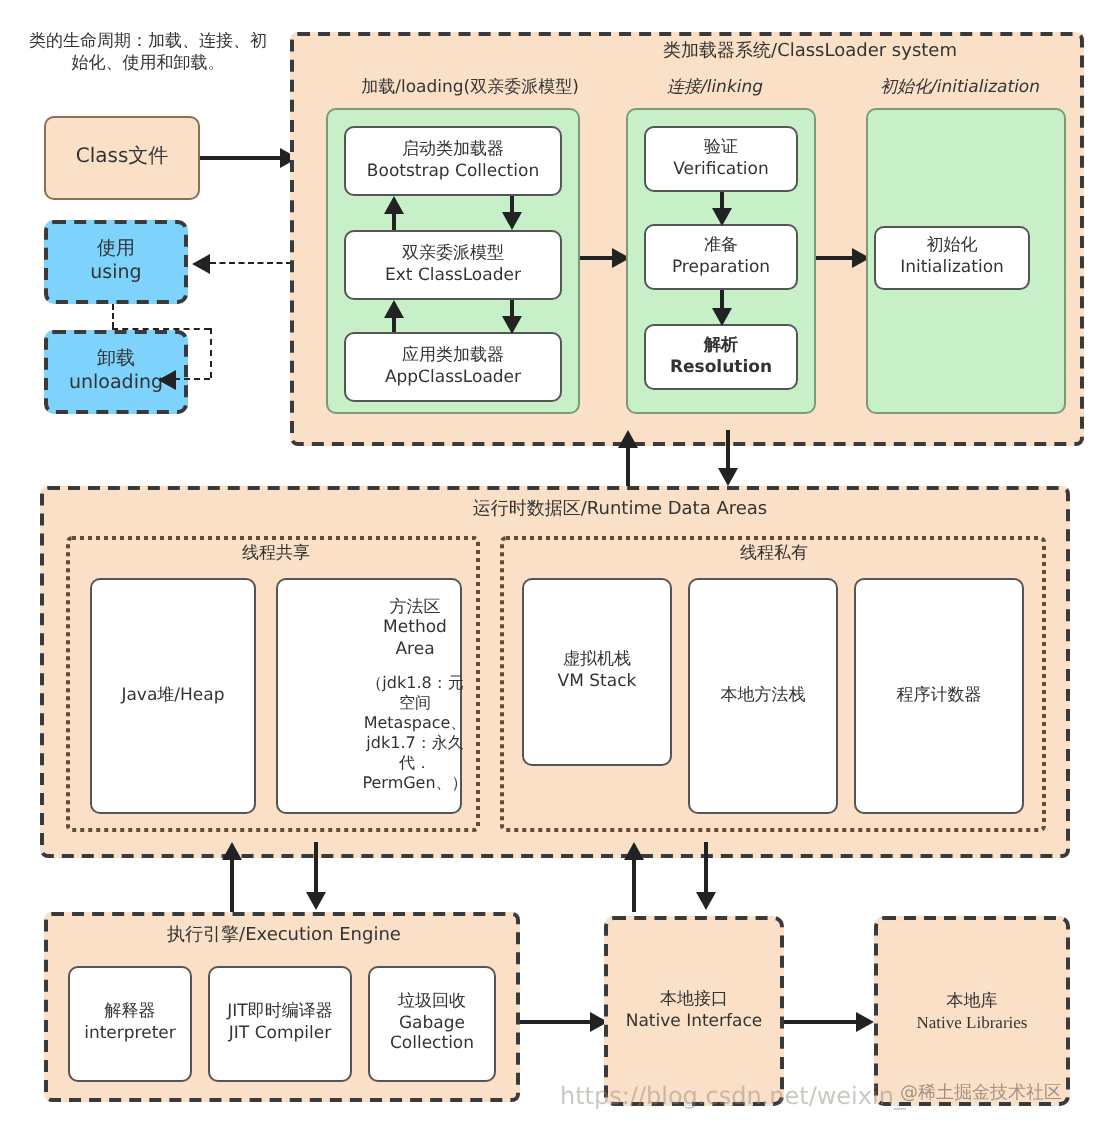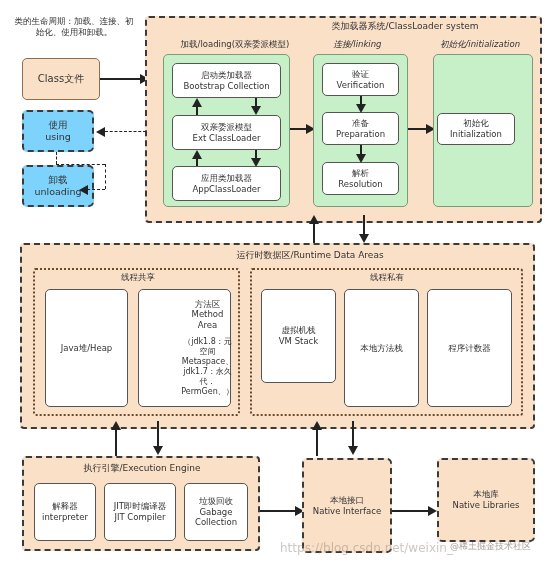--- a/index.html
+++ b/index.html
@@ -139,21 +139,21 @@
     <div>Verification</div>
   </div>
 </div>
 <div class="abs box box-white" style="left:322px;top:112px;width:77px;height:33px;">
   <div class="lbl" style="font-size:8.5px;">
     <div>准备</div>
     <div>Preparation</div>
   </div>
 </div>
 <div class="abs box box-white" style="left:322px;top:162px;width:77px;height:33px;">
-  <div class="lbl" style="font-size:8.5px;">
+  <div class="lbl" style="font-size:8.5px;font-weight:bold;">
     <div>解析</div>
     <div>Resolution</div>
   </div>
 </div>
 
 <div class="ln ln-v" style="left:360px;top:96px;height:8px;"></div>
 <div class="arr arr-d" style="left:356px;top:104px;"></div>
 <div class="ln ln-v" style="left:360px;top:145px;height:9px;"></div>
 <div class="arr arr-d" style="left:356px;top:154px;"></div>
 
@@ -256,21 +256,21 @@
 <div class="abs box box-peach-dash" style="left:302px;top:458px;width:90px;height:95px;">
   <div class="lbl" style="font-size:8.5px;">
     <div>本地接口</div>
     <div>Native Interface</div>
   </div>
 </div>
 
 <div class="ln ln-h" style="left:392px;top:510px;width:39px;"></div>
 <div class="arr arr-r" style="left:428px;top:505.5px;"></div>
 
-<div class="abs box box-peach-dash" style="left:437px;top:458px;width:98px;height:84px;">
+<div class="abs box box-peach-dash" style="left:437px;top:458px;width:98px;height:95px;font-family:Liberation Serif, serif;">
   <div class="lbl" style="font-size:8.5px;">
     <div>本地库</div>
     <div>Native Libraries</div>
   </div>
 </div>
 
 <div class="wm" style="left:280px;top:541px;font-size:12px;">https://blog.csdn.net/weixin_</div>
 <div class="wm2" style="left:450px;top:540px;font-size:9px;">@稀土掘金技术社区</div>
 
 </body></html>

